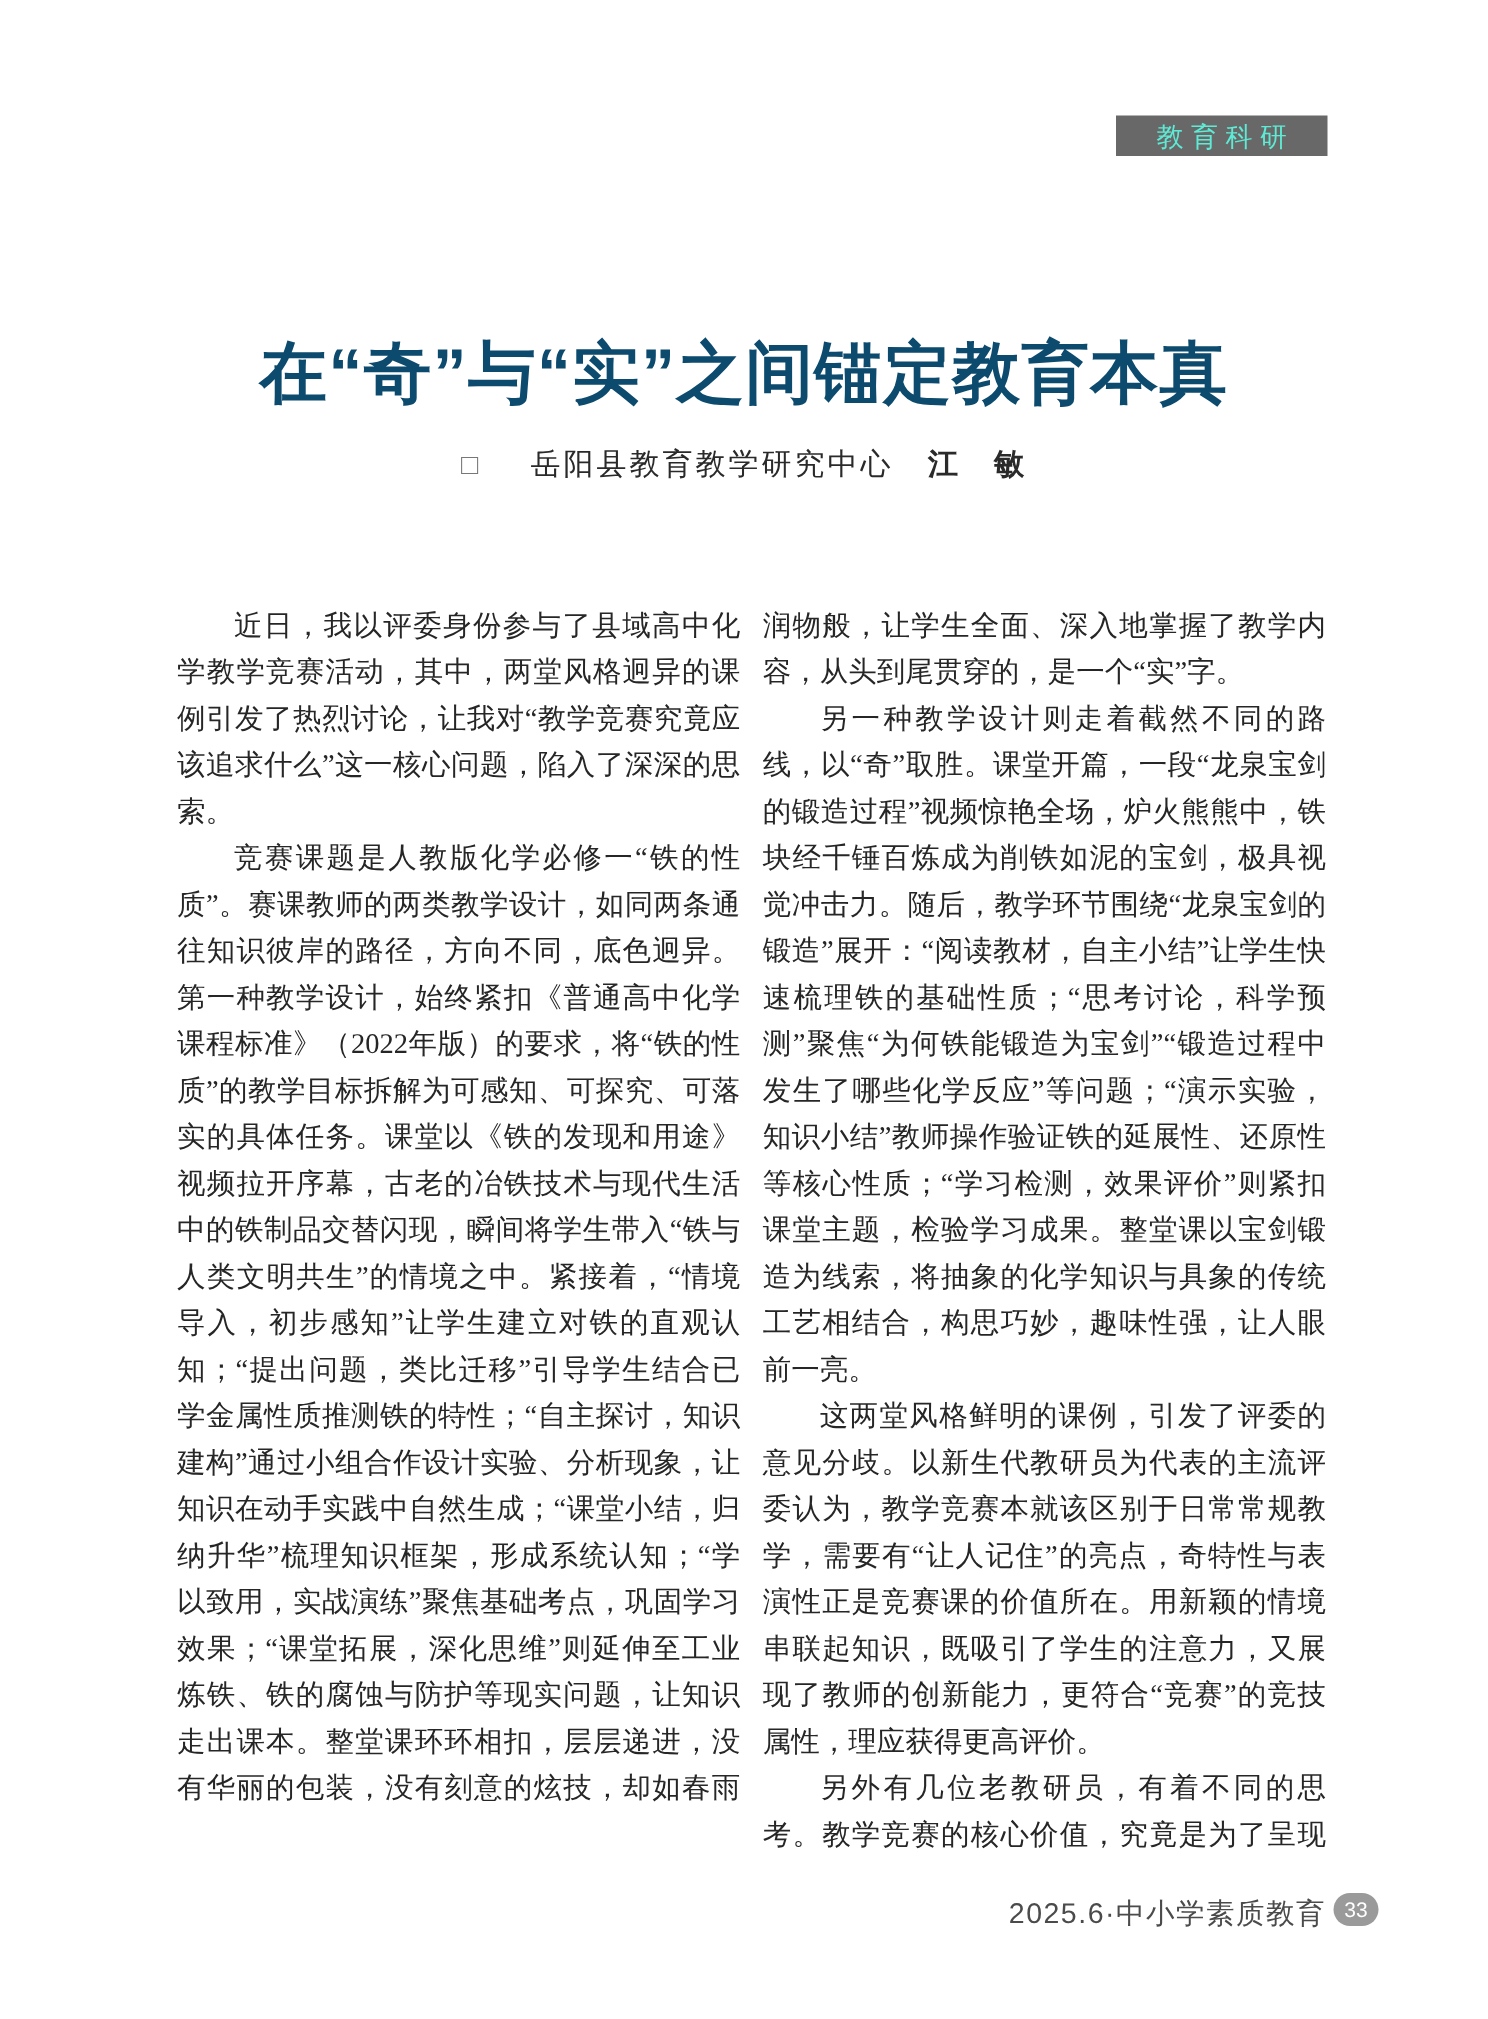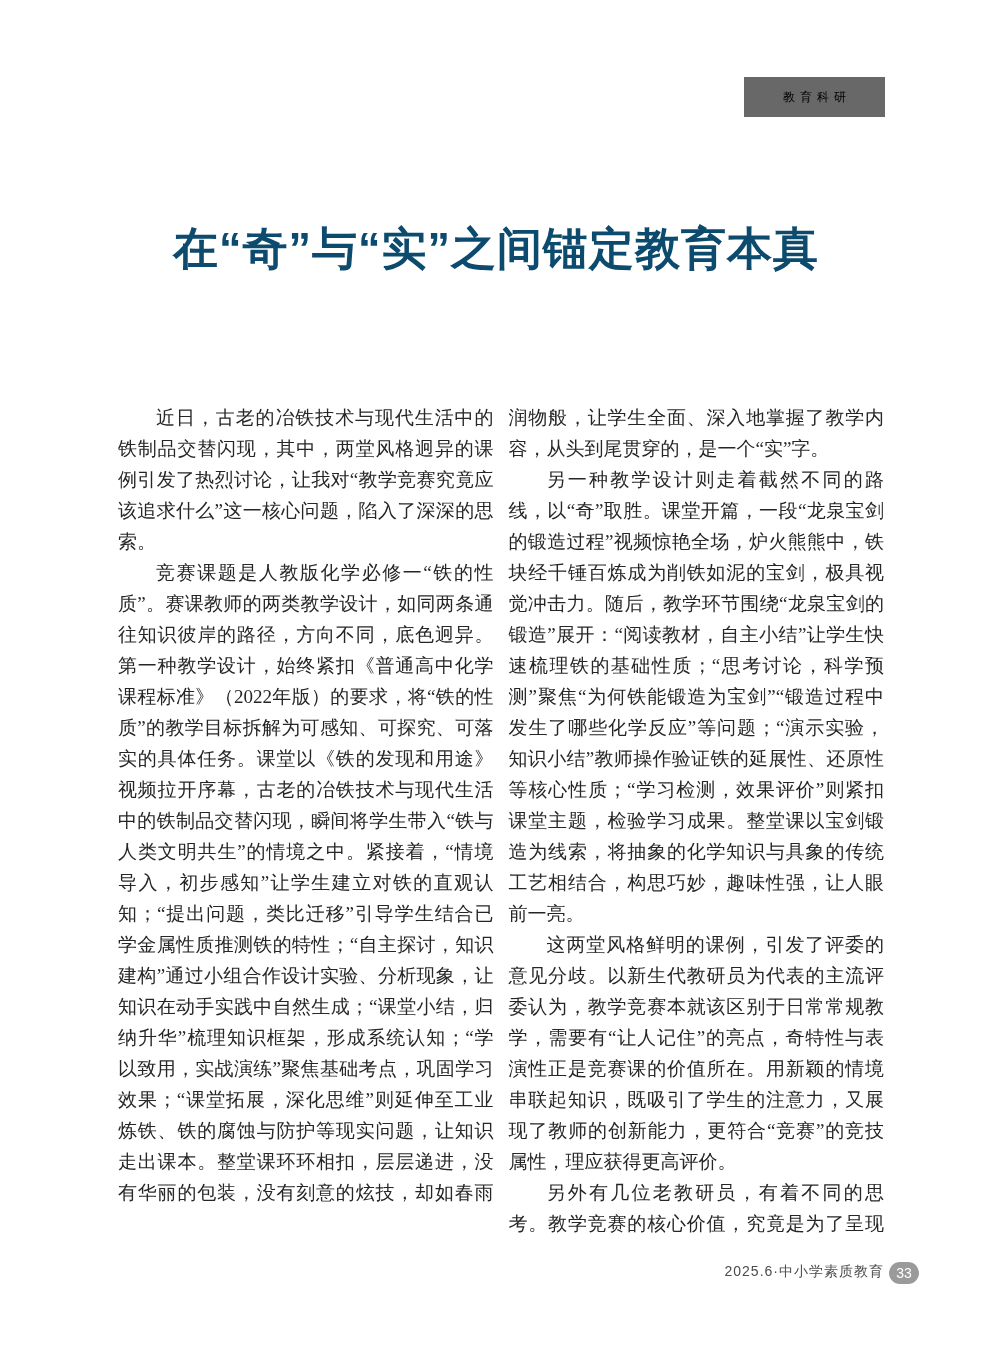--- a/index.html
+++ b/index.html
@@ -13,25 +13,25 @@
     height: 1346px;
     background: #ffffff;
     overflow: hidden;
     font-family: "Liberation Serif", "DejaVu Serif", serif;
   }
   .section-badge {
     position: absolute;
     left: 744px;
     top: 77px;
     width: 141px;
-    height: 40px;
+    height: 27px;
     background: #686868;
-    color: #000000;
+    color: #5eead4;
     font-family: "Liberation Sans", "DejaVu Sans", sans-serif;
-    font-size: 12px;
+    font-size: 18px;
     letter-spacing: 5px;
     padding-left: 5px;
     box-sizing: border-box;
     display: flex;
     align-items: center;
     justify-content: center;
   }
   .article-title {
     position: absolute;
     left: 56px;
@@ -84,21 +84,21 @@
     margin: 0;
     text-indent: 2em;
   }
   .footer-issue-line {
     position: absolute;
     left: 118px;
     top: 1263px;
     width: 766px;
     text-align: right;
     font-family: "Liberation Sans", "DejaVu Sans", sans-serif;
-    font-size: 14px;
+    font-size: 19px;
     letter-spacing: 1px;
     color: #4b4b4b;
   }
   .page-number-badge {
     position: absolute;
     left: 889px;
     top: 1262px;
     width: 30px;
     height: 22px;
     border-radius: 12px;
@@ -113,23 +113,28 @@
 </style>
 </head>
 <body>
 
 <div class="page">
 
   <div class="section-badge">教育科研</div>
 
   <h1 class="article-title">在“奇”与“实”之间锚定教育本真</h1>
 
+  <div class="byline">
+    <span class="byline-marker">□</span>
+    <span class="byline-affiliation">岳阳县教育教学研究中心</span>
+    <span class="byline-author">江　敏</span>
+  </div>
 
   <div class="article-body">
-    <p>近日，古老的冶铁技术与现代生活中的铁制品交替闪现，其中，两堂风格迥异的课例引发了热烈讨论，让我对“教学竞赛究竟应该追求什么”这一核心问题，陷入了深深的思索。</p>
+    <p>近日，我以评委身份参与了县域高中化学教学竞赛活动，其中，两堂风格迥异的课例引发了热烈讨论，让我对“教学竞赛究竟应该追求什么”这一核心问题，陷入了深深的思索。</p>
     <p>竞赛课题是人教版化学必修一“铁的性质”。赛课教师的两类教学设计，如同两条通往知识彼岸的路径，方向不同，底色迥异。第一种教学设计，始终紧扣《普通高中化学课程标准》（2022年版）的要求，将“铁的性质”的教学目标拆解为可感知、可探究、可落实的具体任务。课堂以《铁的发现和用途》视频拉开序幕，古老的冶铁技术与现代生活中的铁制品交替闪现，瞬间将学生带入“铁与人类文明共生”的情境之中。紧接着，“情境导入，初步感知”让学生建立对铁的直观认知；“提出问题，类比迁移”引导学生结合已学金属性质推测铁的特性；“自主探讨，知识建构”通过小组合作设计实验、分析现象，让知识在动手实践中自然生成；“课堂小结，归纳升华”梳理知识框架，形成系统认知；“学以致用，实战演练”聚焦基础考点，巩固学习效果；“课堂拓展，深化思维”则延伸至工业炼铁、铁的腐蚀与防护等现实问题，让知识走出课本。整堂课环环相扣，层层递进，没有华丽的包装，没有刻意的炫技，却如春雨润物般，让学生全面、深入地掌握了教学内容，从头到尾贯穿的，是一个“实”字。</p>
     <p>另一种教学设计则走着截然不同的路线，以“奇”取胜。课堂开篇，一段“龙泉宝剑的锻造过程”视频惊艳全场，炉火熊熊中，铁块经千锤百炼成为削铁如泥的宝剑，极具视觉冲击力。随后，教学环节围绕“龙泉宝剑的锻造”展开：“阅读教材，自主小结”让学生快速梳理铁的基础性质；“思考讨论，科学预测”聚焦“为何铁能锻造为宝剑”“锻造过程中发生了哪些化学反应”等问题；“演示实验，知识小结”教师操作验证铁的延展性、还原性等核心性质；“学习检测，效果评价”则紧扣课堂主题，检验学习成果。整堂课以宝剑锻造为线索，将抽象的化学知识与具象的传统工艺相结合，构思巧妙，趣味性强，让人眼前一亮。</p>
     <p>这两堂风格鲜明的课例，引发了评委的意见分歧。以新生代教研员为代表的主流评委认为，教学竞赛本就该区别于日常常规教学，需要有“让人记住”的亮点，奇特性与表演性正是竞赛课的价值所在。用新颖的情境串联起知识，既吸引了学生的注意力，又展现了教师的创新能力，更符合“竞赛”的竞技属性，理应获得更高评价。</p>
     <p>另外有几位老教研员，有着不同的思考。教学竞赛的核心价值，究竟是为了呈现一堂“观赏性强”的表演课，还是为了探索一条“可复制、可推广”的教学路径？在我看来，答案无疑是后者。教学竞赛的本质，从来都不是“炫技”，而是“示范”；不是为了追求一时的惊艳。</p>
 
   </div>
 
   <div class="footer-issue-line">2025.6·中小学素质教育</div>
 
   <div class="page-number-badge">33</div>

